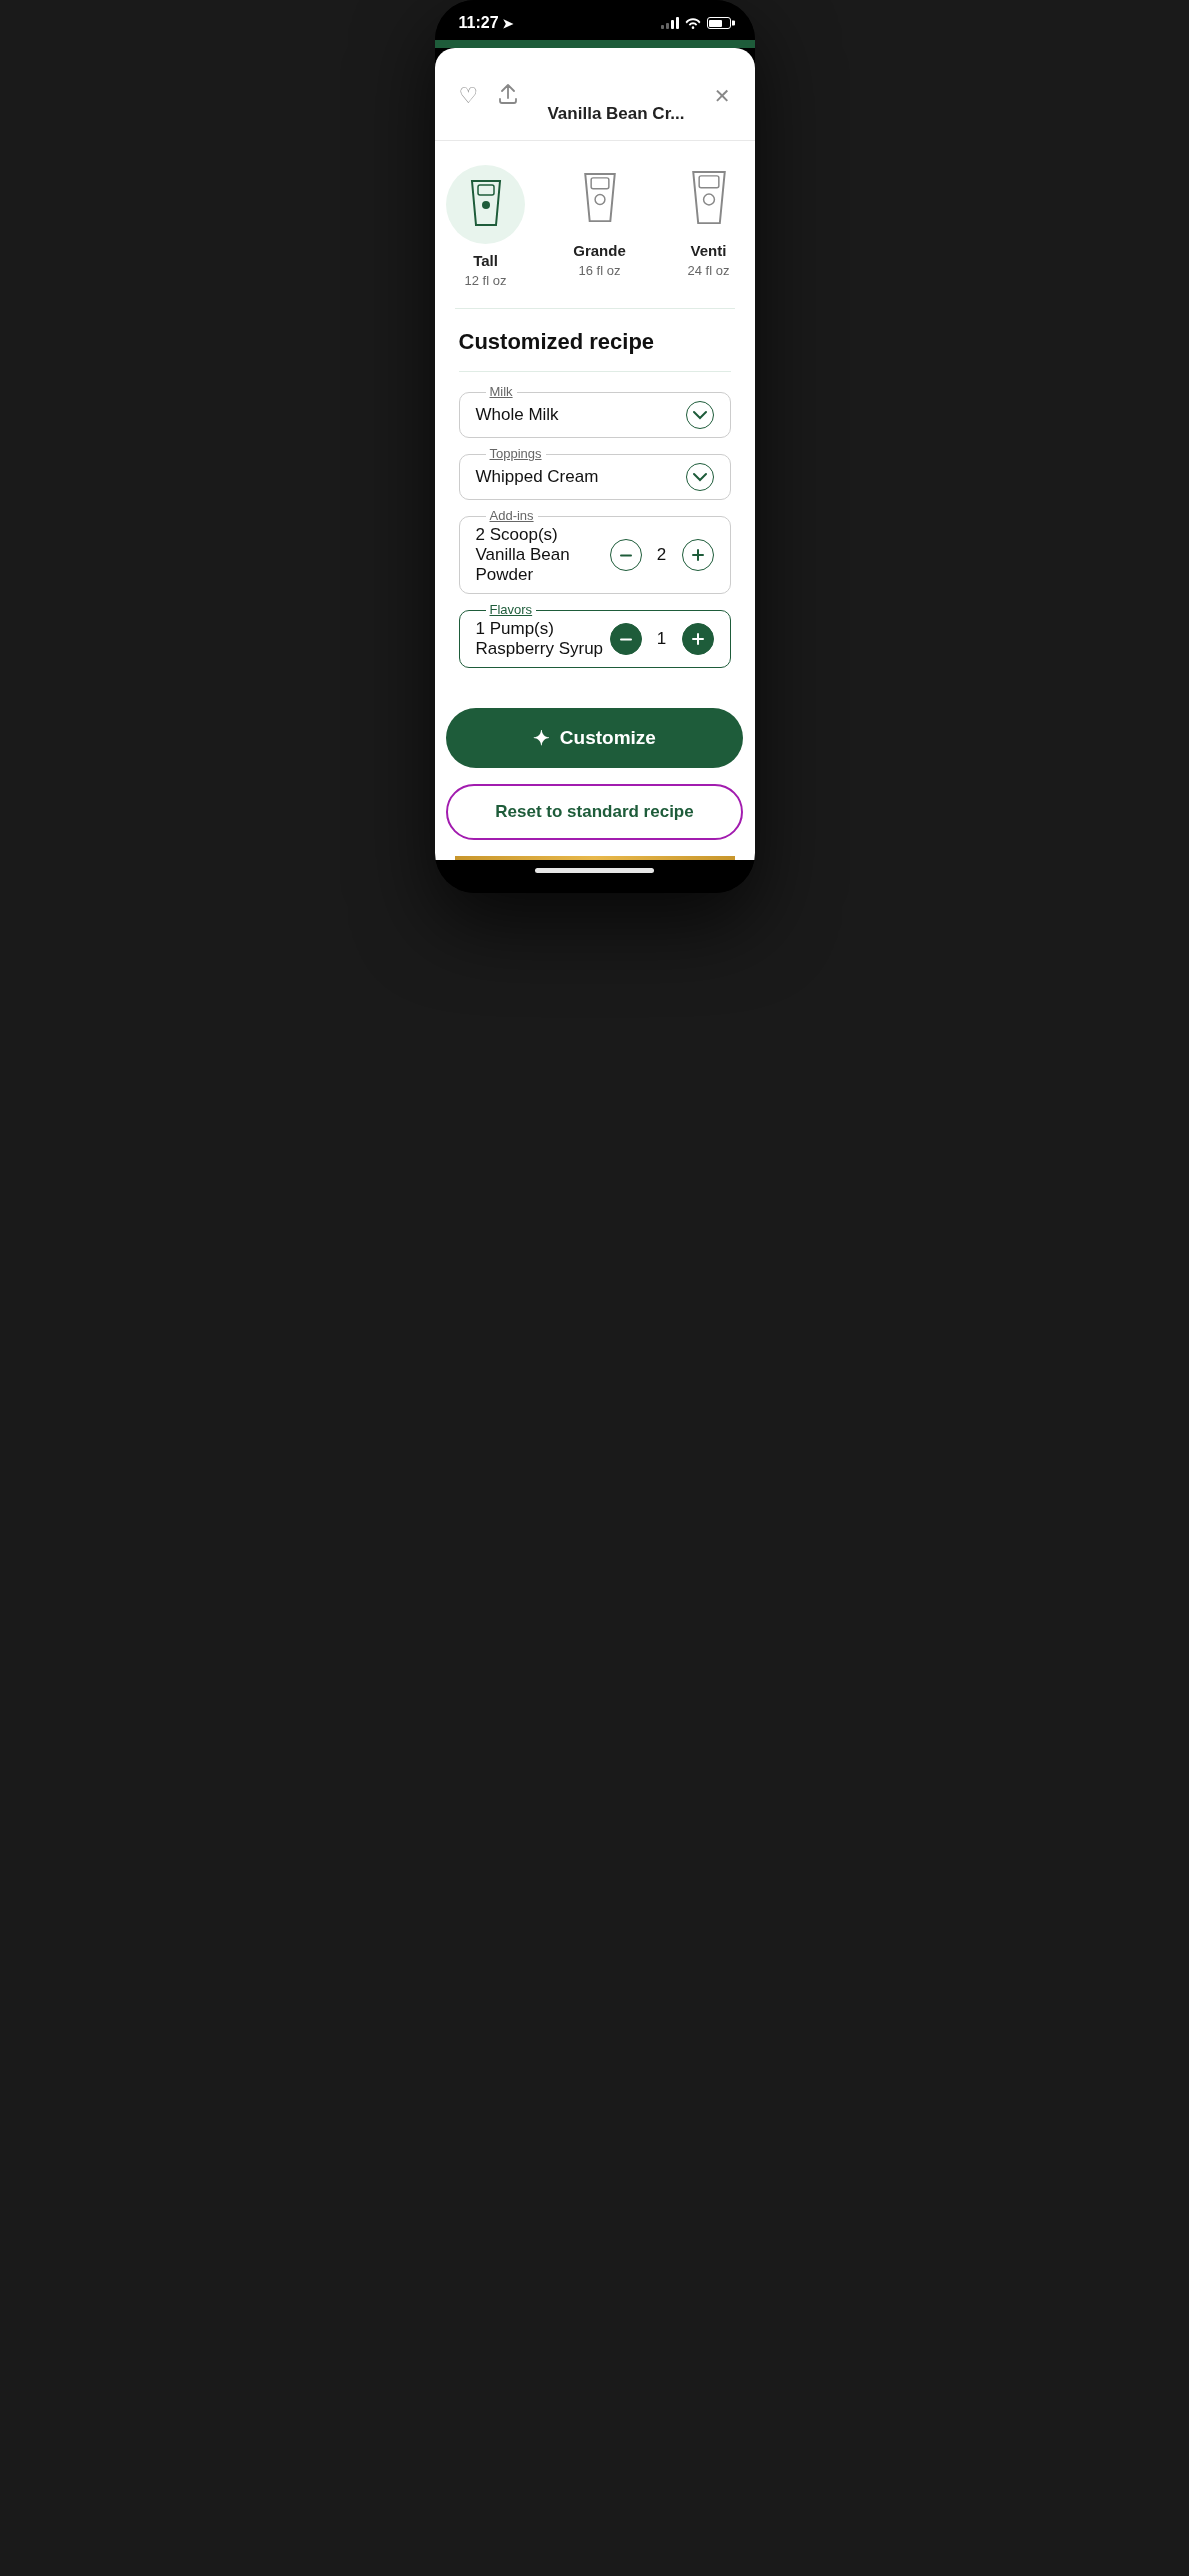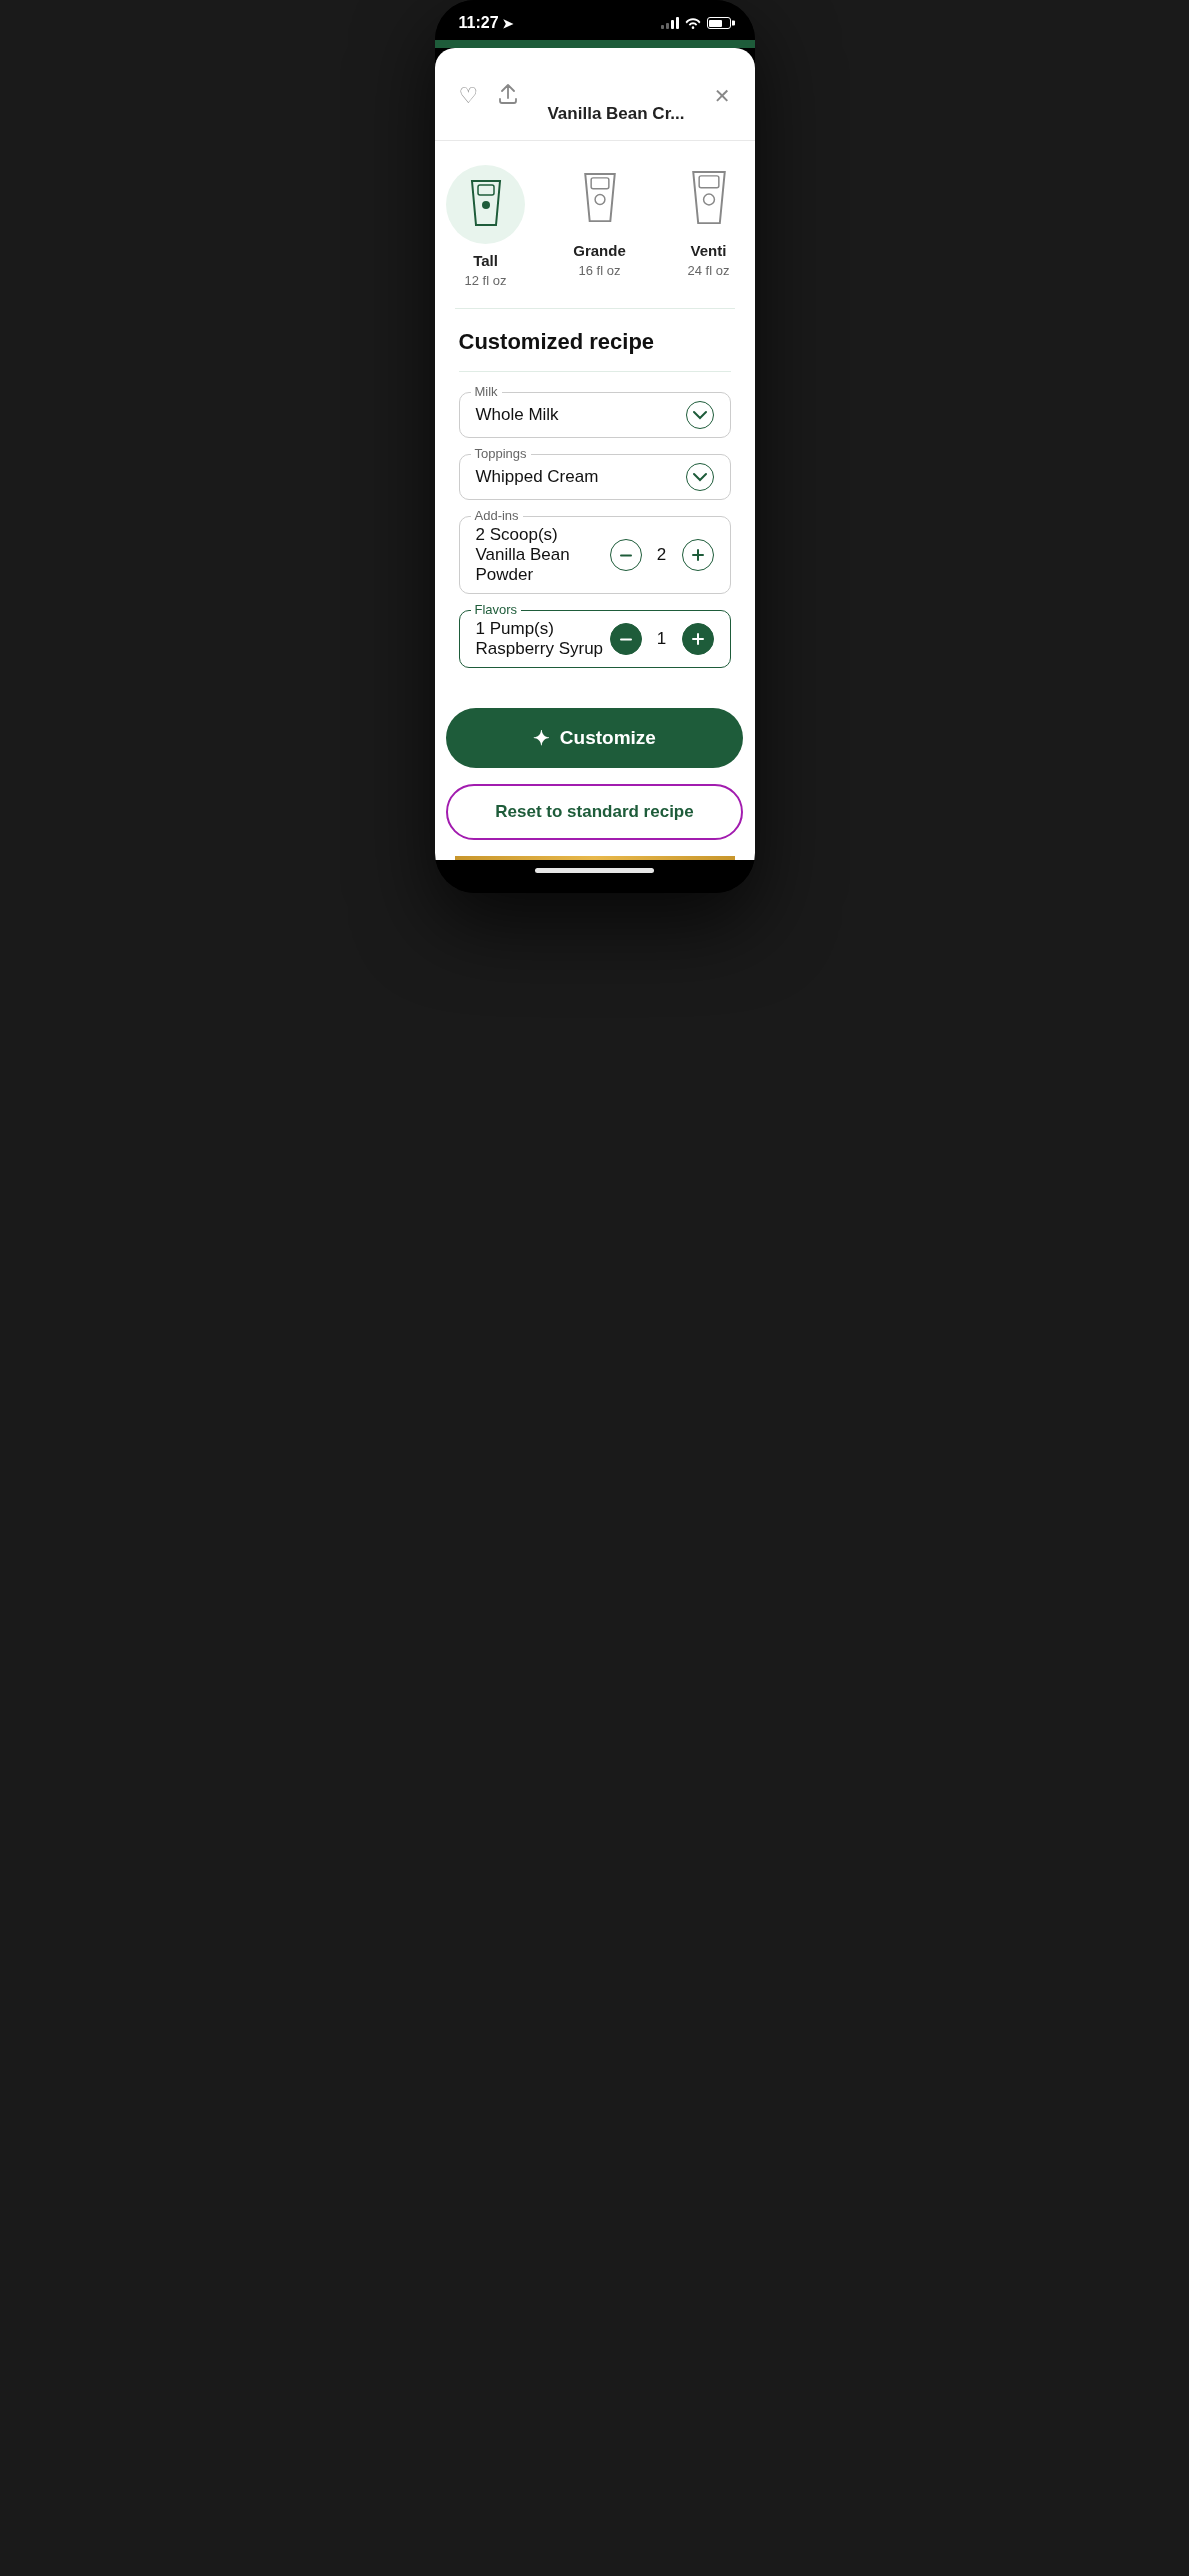--- a/index.html
+++ b/index.html
@@ -213,24 +213,25 @@
     .field-group {
       margin-bottom: 16px;
       position: relative;
     }
 
     .field-label {
       font-size: 13px;
       color: #666;
       position: absolute;
       top: -8px;
-      left: 12px;
+      left: 27px;
       background: #fff;
       padding: 0 4px;
       z-index: 1;
+      text-decoration: underline;
     }
 
     .field-label.green {
       color: #1e5c3a;
     }
 
     .field-box {
       border: 1.5px solid #ccc;
       border-radius: 10px;
       padding: 8px 16px;

